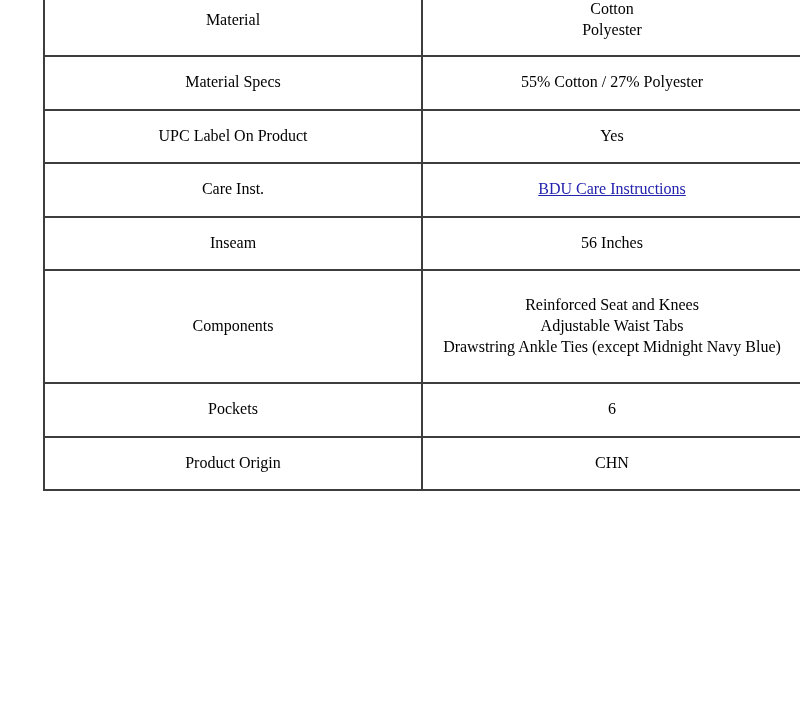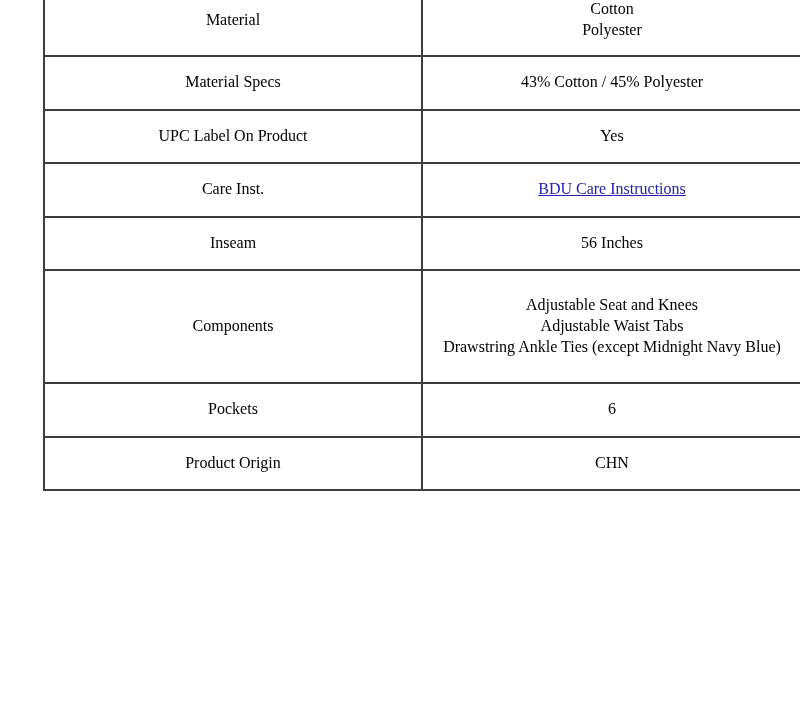--- a/index.html
+++ b/index.html
@@ -61,21 +61,21 @@
           <tr class="spec-row" style="height: 72px;">
     <td class="label-cell">Material</td>
     <td class="value-cell">
               <span class="value-line">Cotton</span>
               <span class="value-line">Polyester</span>
             </td>
   </tr>
           <tr class="spec-row" style="height: 53.5px; padding-left: 33px;">
     <td class="label-cell">Material Specs</td>
     <td class="value-cell">
-              <span class="value-line">43% Cotton / 45% Polyester</span>
+              <span class="value-line">55% Cotton / 27% Polyester</span>
             </td>
   </tr>
           <tr class="spec-row" style="height: 53.5px;">
     <td class="label-cell">UPC Label On Product</td>
     <td class="value-cell">
               <span class="value-line">Yes</span>
             </td>
   </tr>
           <tr class="spec-row" style="height: 53.5px;">
     <td class="label-cell">Care Inst.</td>
@@ -83,21 +83,21 @@
   </tr>
           <tr class="spec-row" style="height: 53.5px;">
     <td class="label-cell">Inseam</td>
     <td class="value-cell">
               <span class="value-line">56 Inches</span>
             </td>
   </tr>
           <tr class="spec-row" style="height: 113px;">
     <td class="label-cell">Components</td>
     <td class="value-cell">
-              <span class="value-line">Adjustable Seat and Knees</span>
+              <span class="value-line">Reinforced Seat and Knees</span>
               <span class="value-line">Adjustable Waist Tabs</span>
               <span class="value-line">Drawstring Ankle Ties (except Midnight Navy Blue)</span>
             </td>
   </tr>
           <tr class="spec-row" style="height: 53.5px;">
     <td class="label-cell">Pockets</td>
     <td class="value-cell">
               <span class="value-line">6</span>
             </td>
   </tr>

